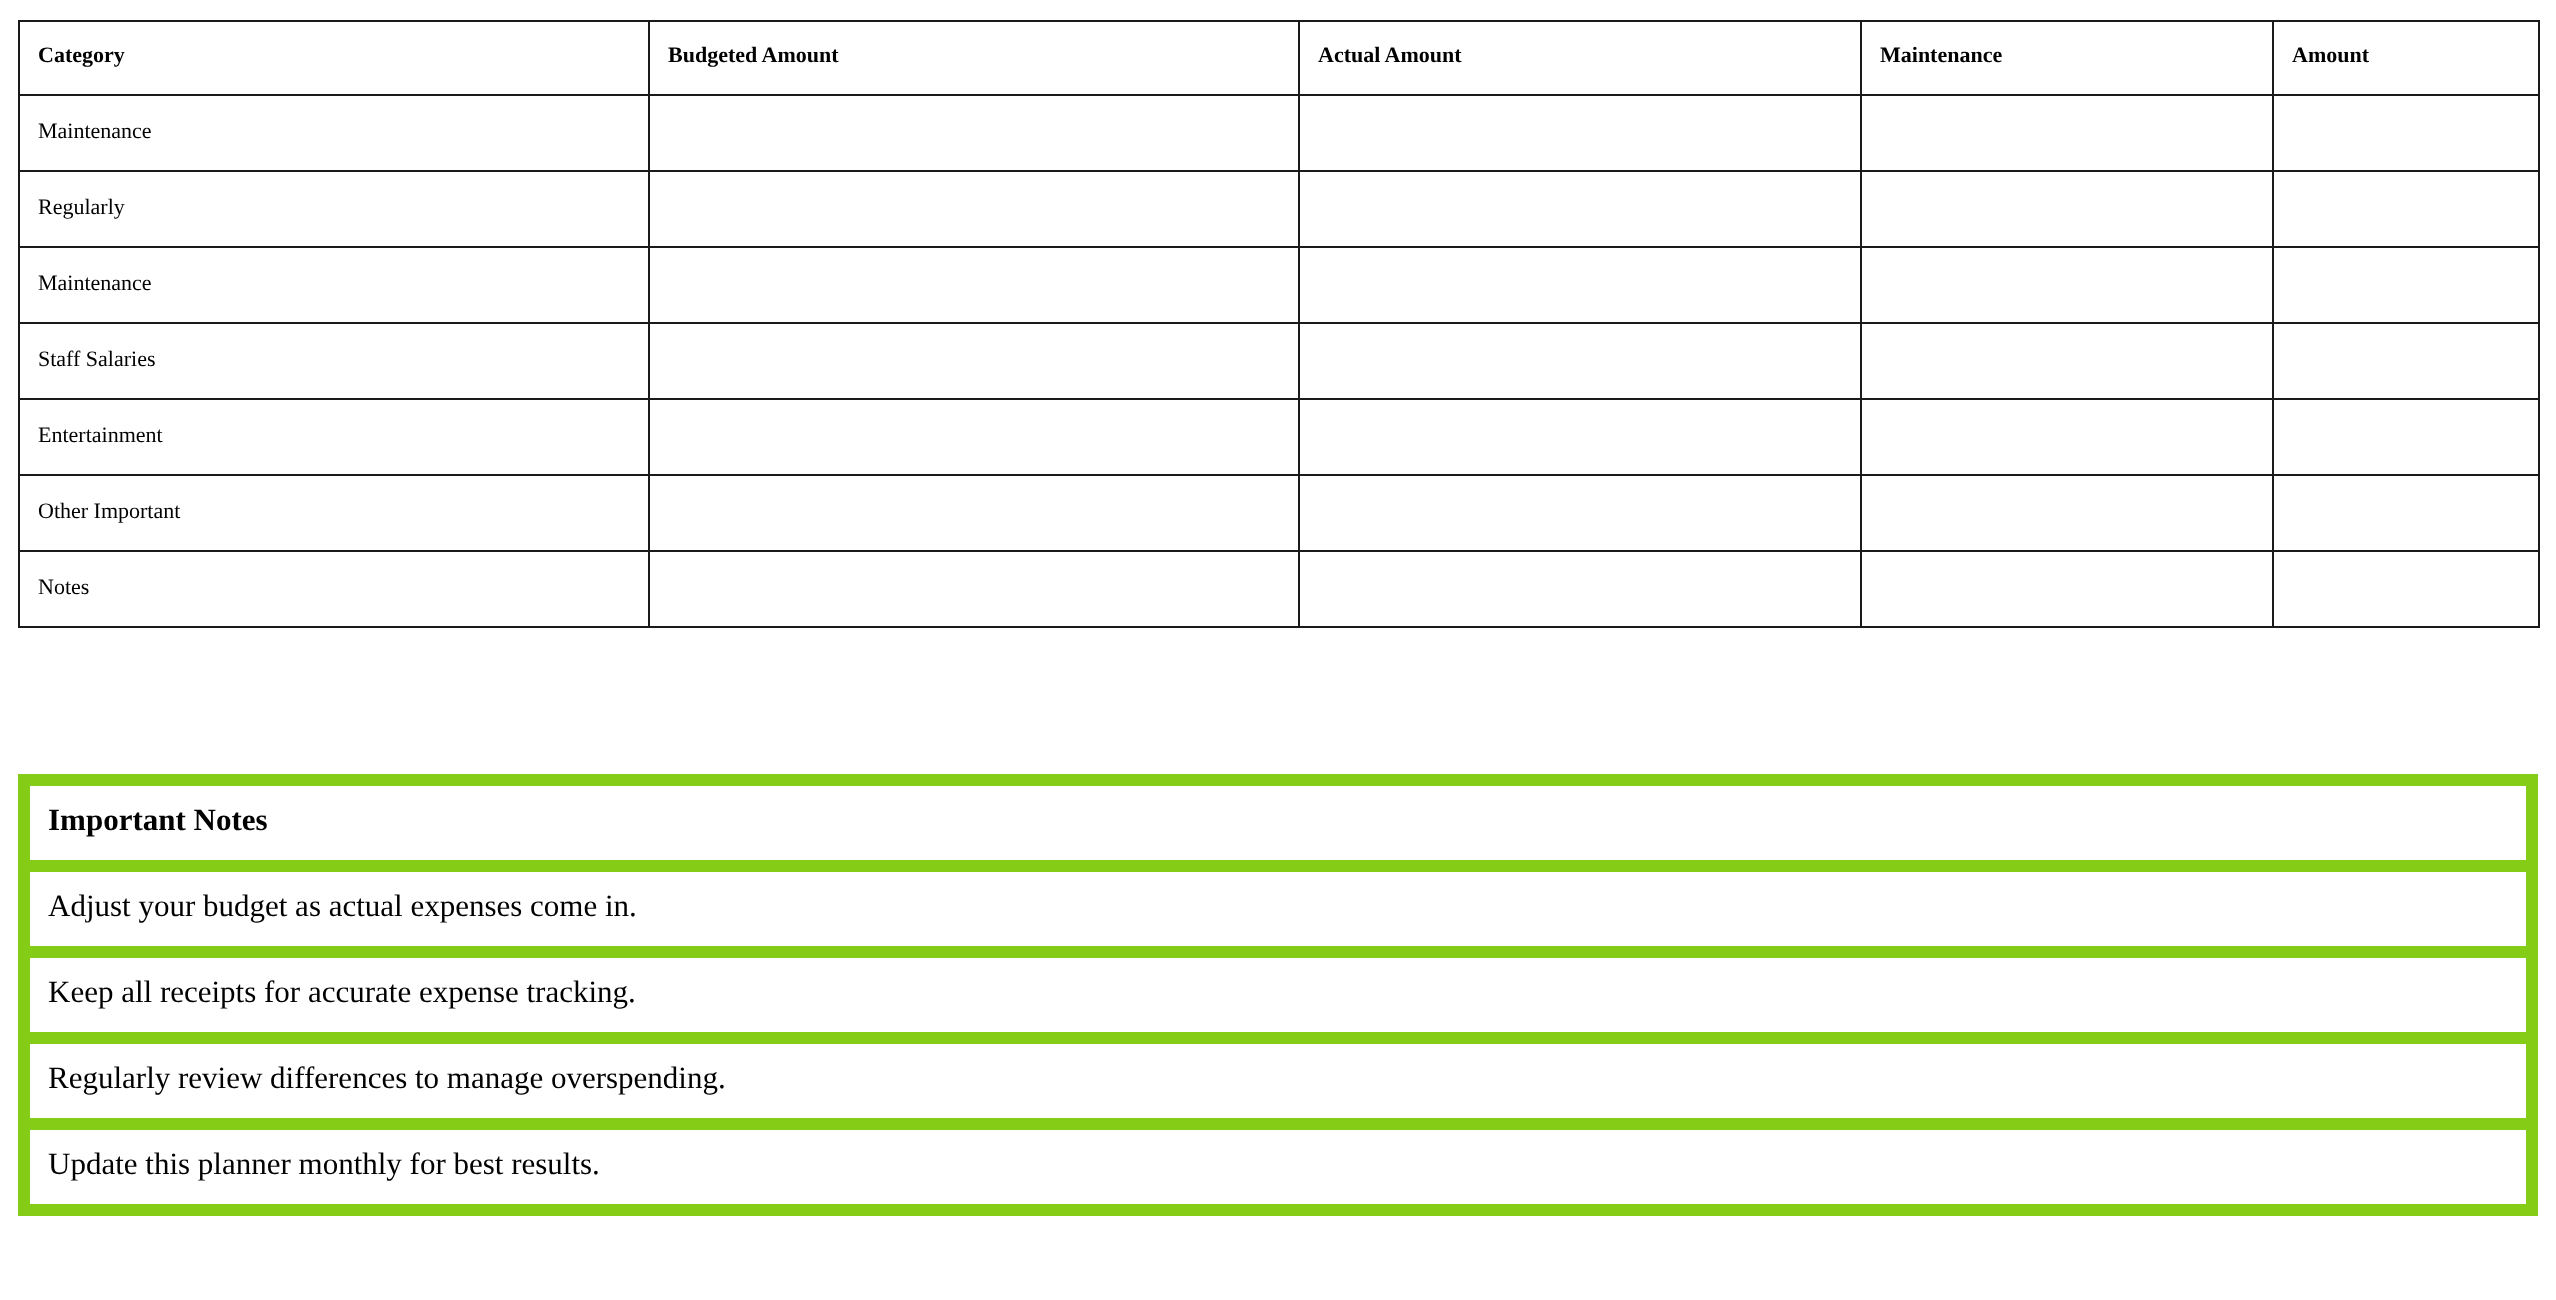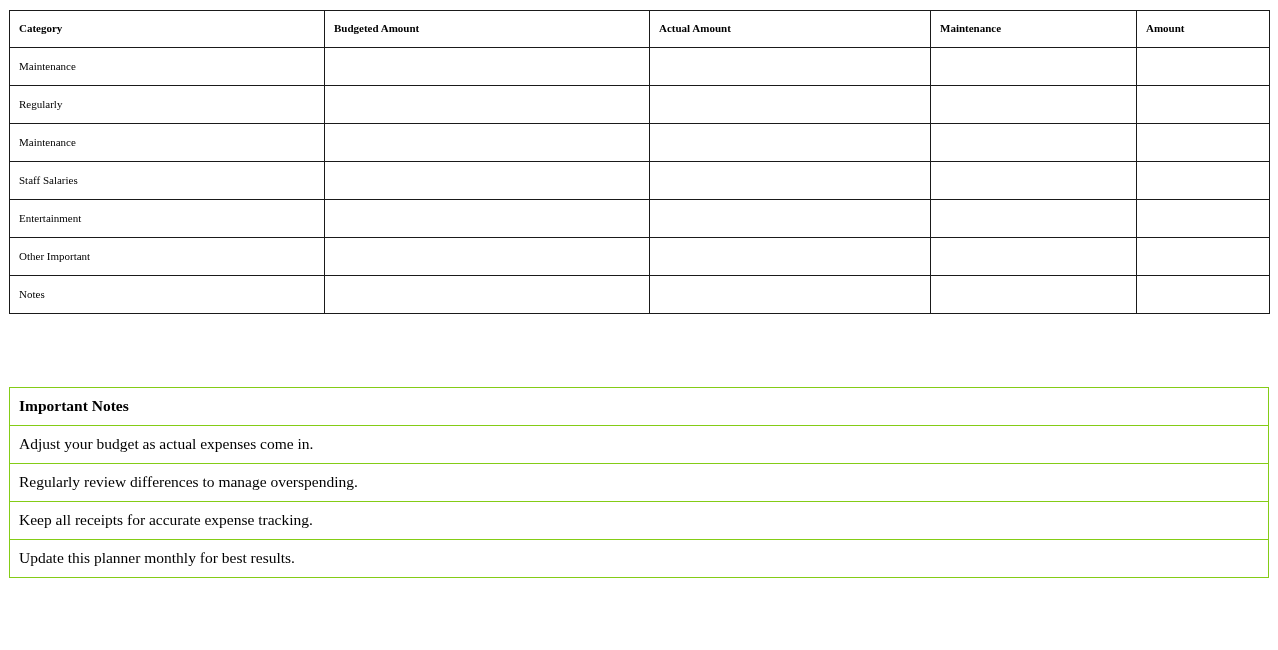--- a/index.html
+++ b/index.html
@@ -73,21 +73,21 @@
     width: 1260px;
   }
   table.notes {
     border-collapse: collapse;
     table-layout: fixed;
     width: 1260px;
     background: #ffffff;
   }
   table.notes td,
   table.notes th {
-    border: 1px solid #84cc16;
+    border: 6px solid #84cc16;
     padding: 0 9px;
     height: 37px;
     vertical-align: middle;
     text-align: left;
     font-size: 15.5px;
     line-height: 1.2;
     font-weight: normal;
     background: #ffffff;
     white-space: nowrap;
     overflow: hidden;
@@ -178,24 +178,24 @@
       <thead>
         <tr>
           <th>Important Notes</th>
         </tr>
       </thead>
       <tbody>
         <tr>
           <td>Adjust your budget as actual expenses come in.</td>
         </tr>
         <tr>
+          <td>Keep all receipts for accurate expense tracking.</td>
+        </tr>
+        <tr>
           <td>Regularly review differences to manage overspending.</td>
-        </tr>
-        <tr>
-          <td>Keep all receipts for accurate expense tracking.</td>
         </tr>
         <tr>
           <td>Update this planner monthly for best results.</td>
         </tr>
       </tbody>
     </table>
   </div>
 
 </div>
 

